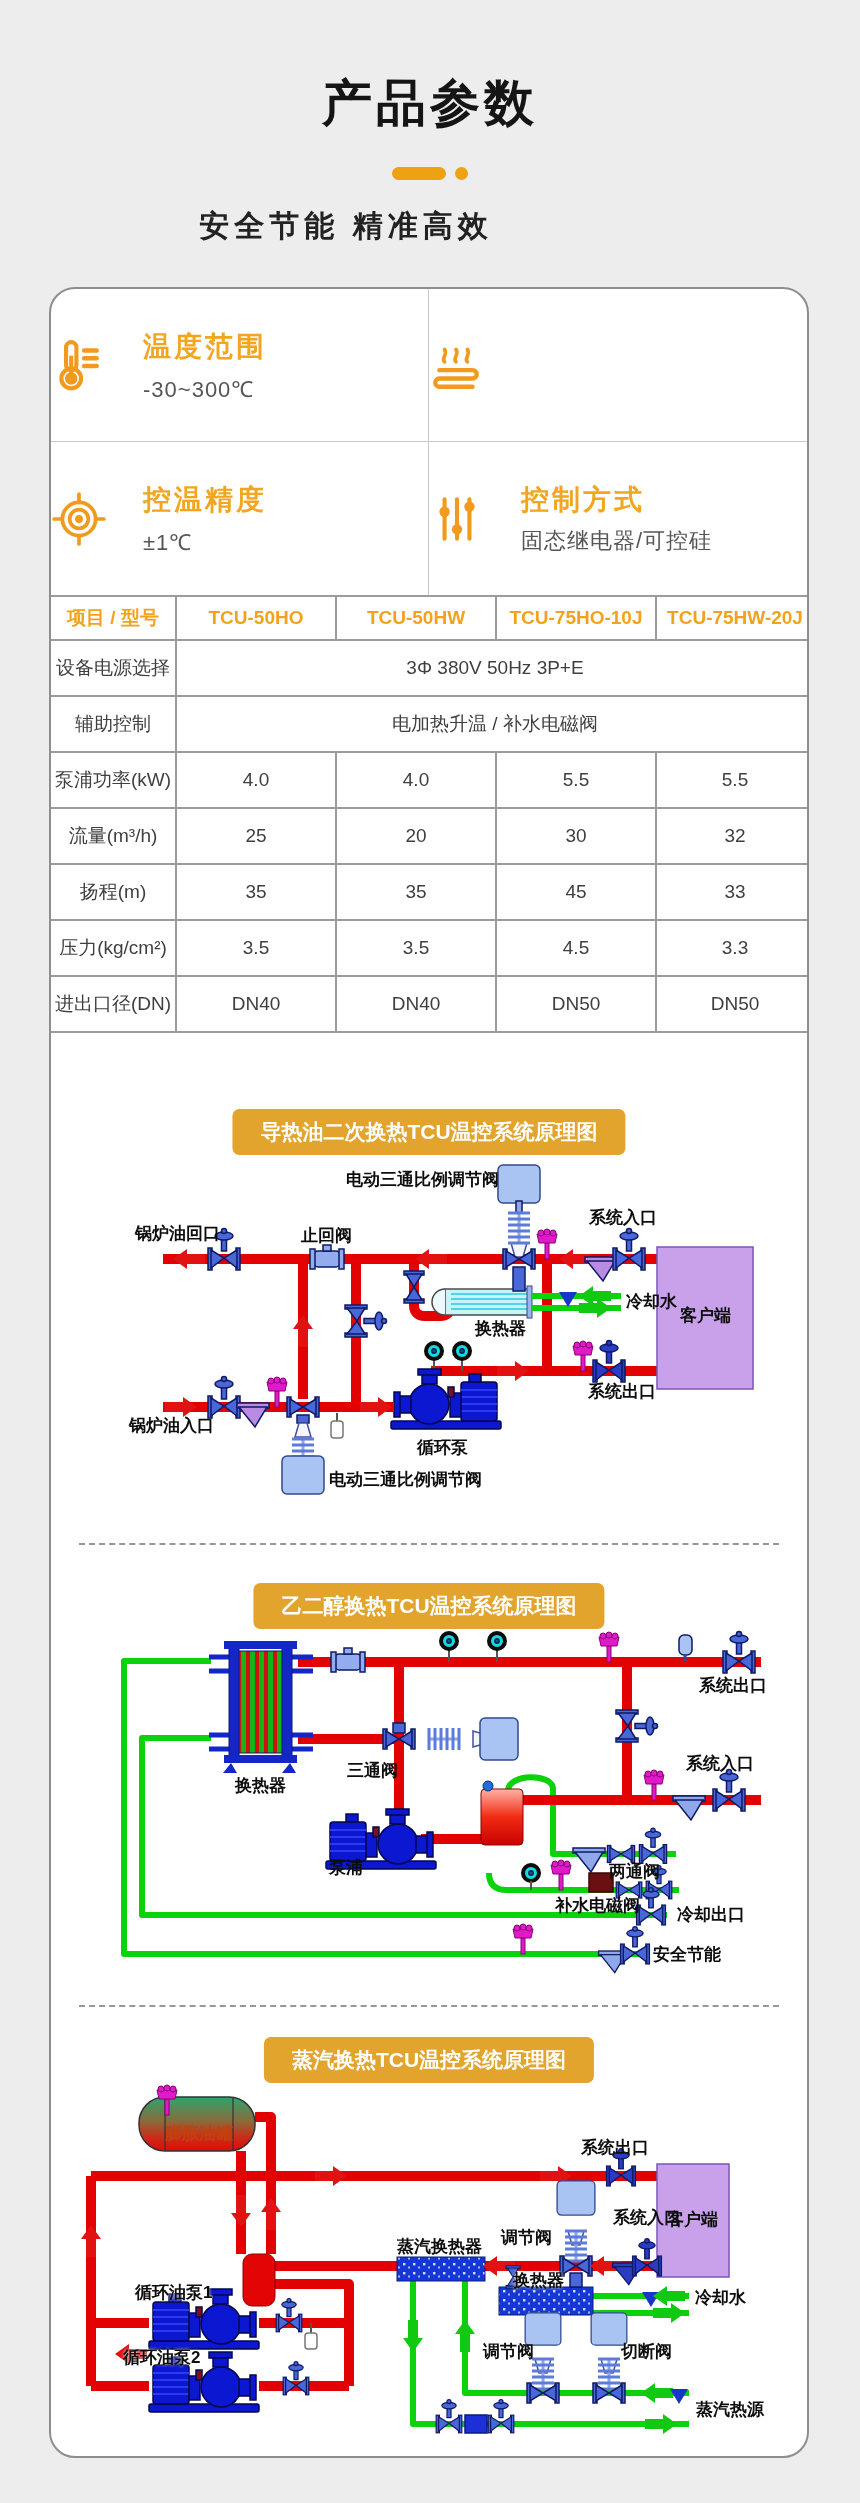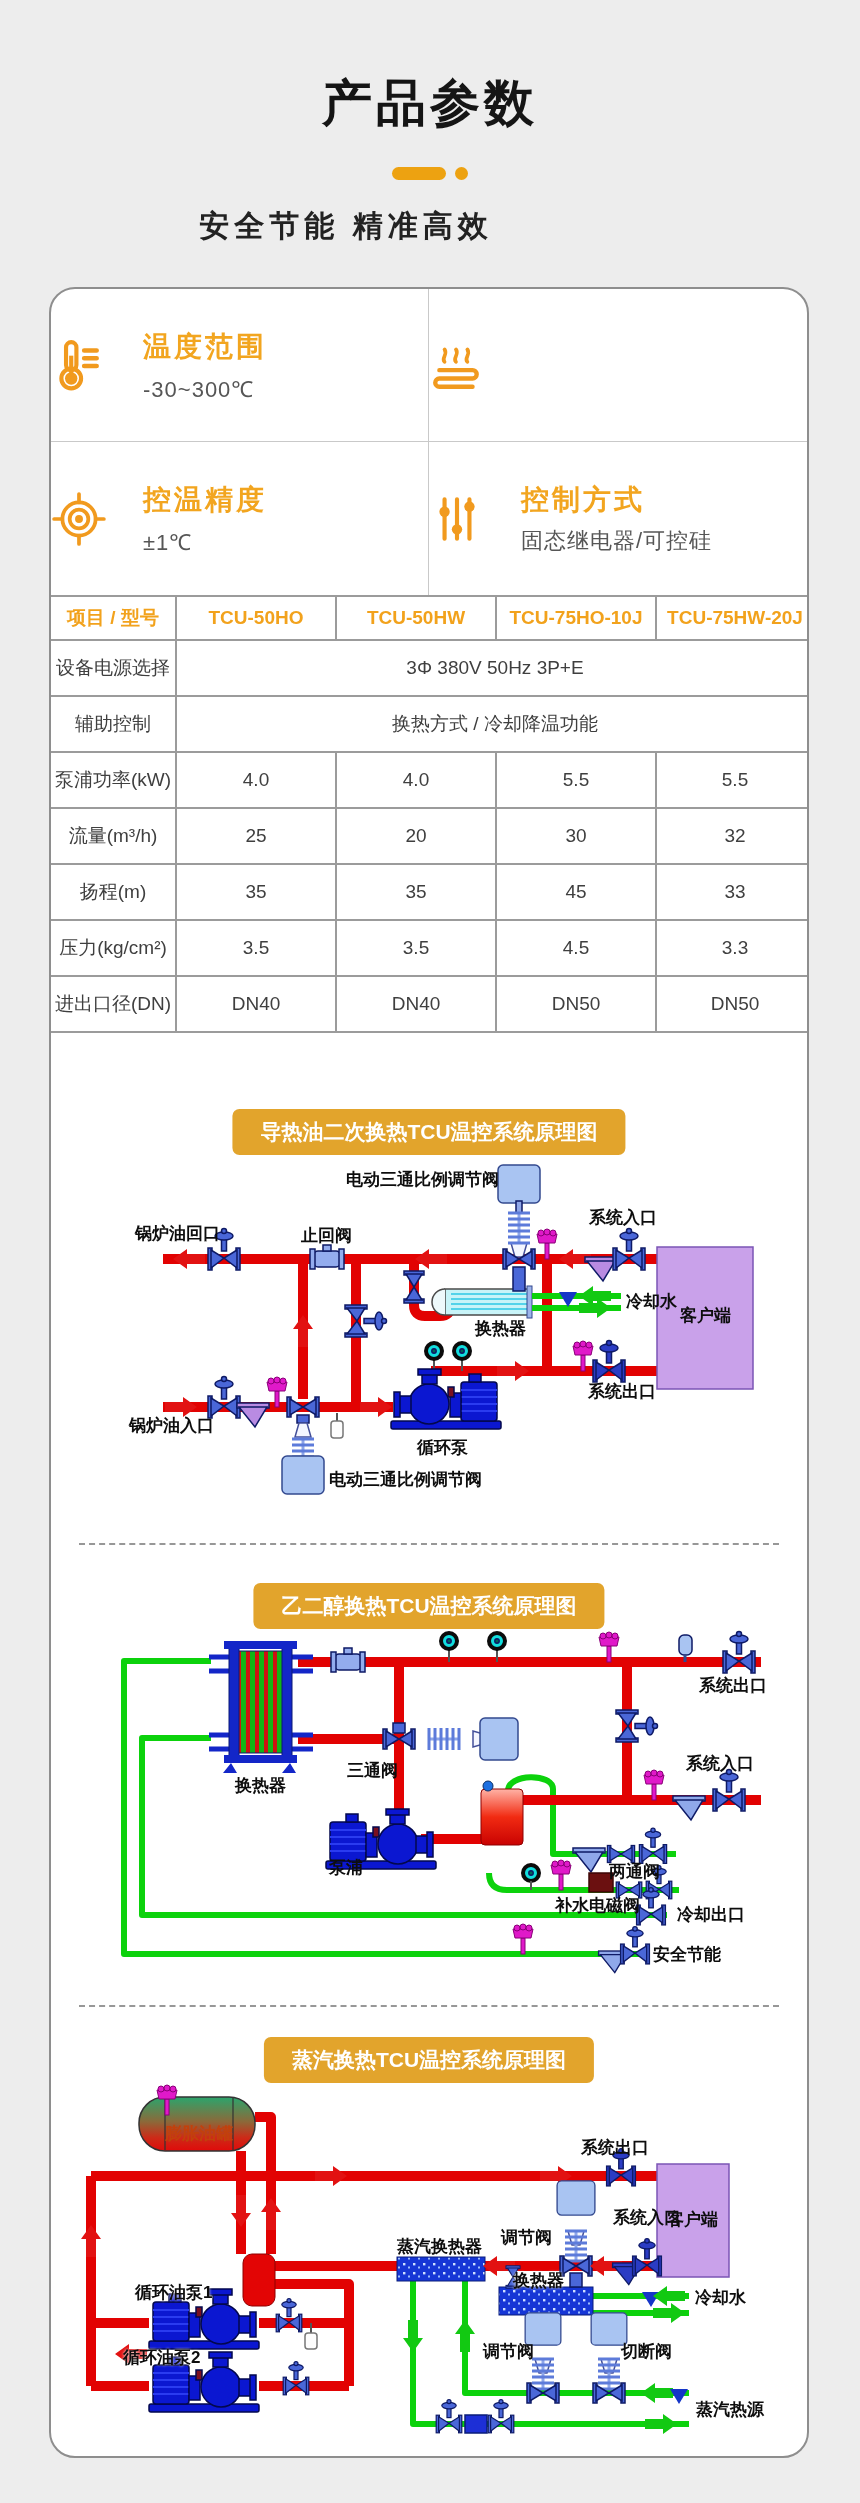--- a/index.html
+++ b/index.html
@@ -203,21 +203,21 @@
       <th>TCU-50HW</th>
       <th>TCU-75HO-10J</th>
       <th>TCU-75HW-20J</th>
     </tr>
     <tr>
       <td>设备电源选择</td>
       <td colspan="4">3Φ 380V 50Hz 3P+E</td>
     </tr>
     <tr>
       <td>辅助控制</td>
-      <td colspan="4">换热方式 / 冷却降温功能</td>
+      <td colspan="4">电加热升温 / 补水电磁阀</td>
     </tr>
     <tr>
       <td>泵浦功率(kW)</td>
       <td>4.0</td>
       <td>4.0</td>
       <td>5.5</td>
       <td>5.5</td>
     </tr>
     <tr>
       <td>流量(m³/h)</td>

